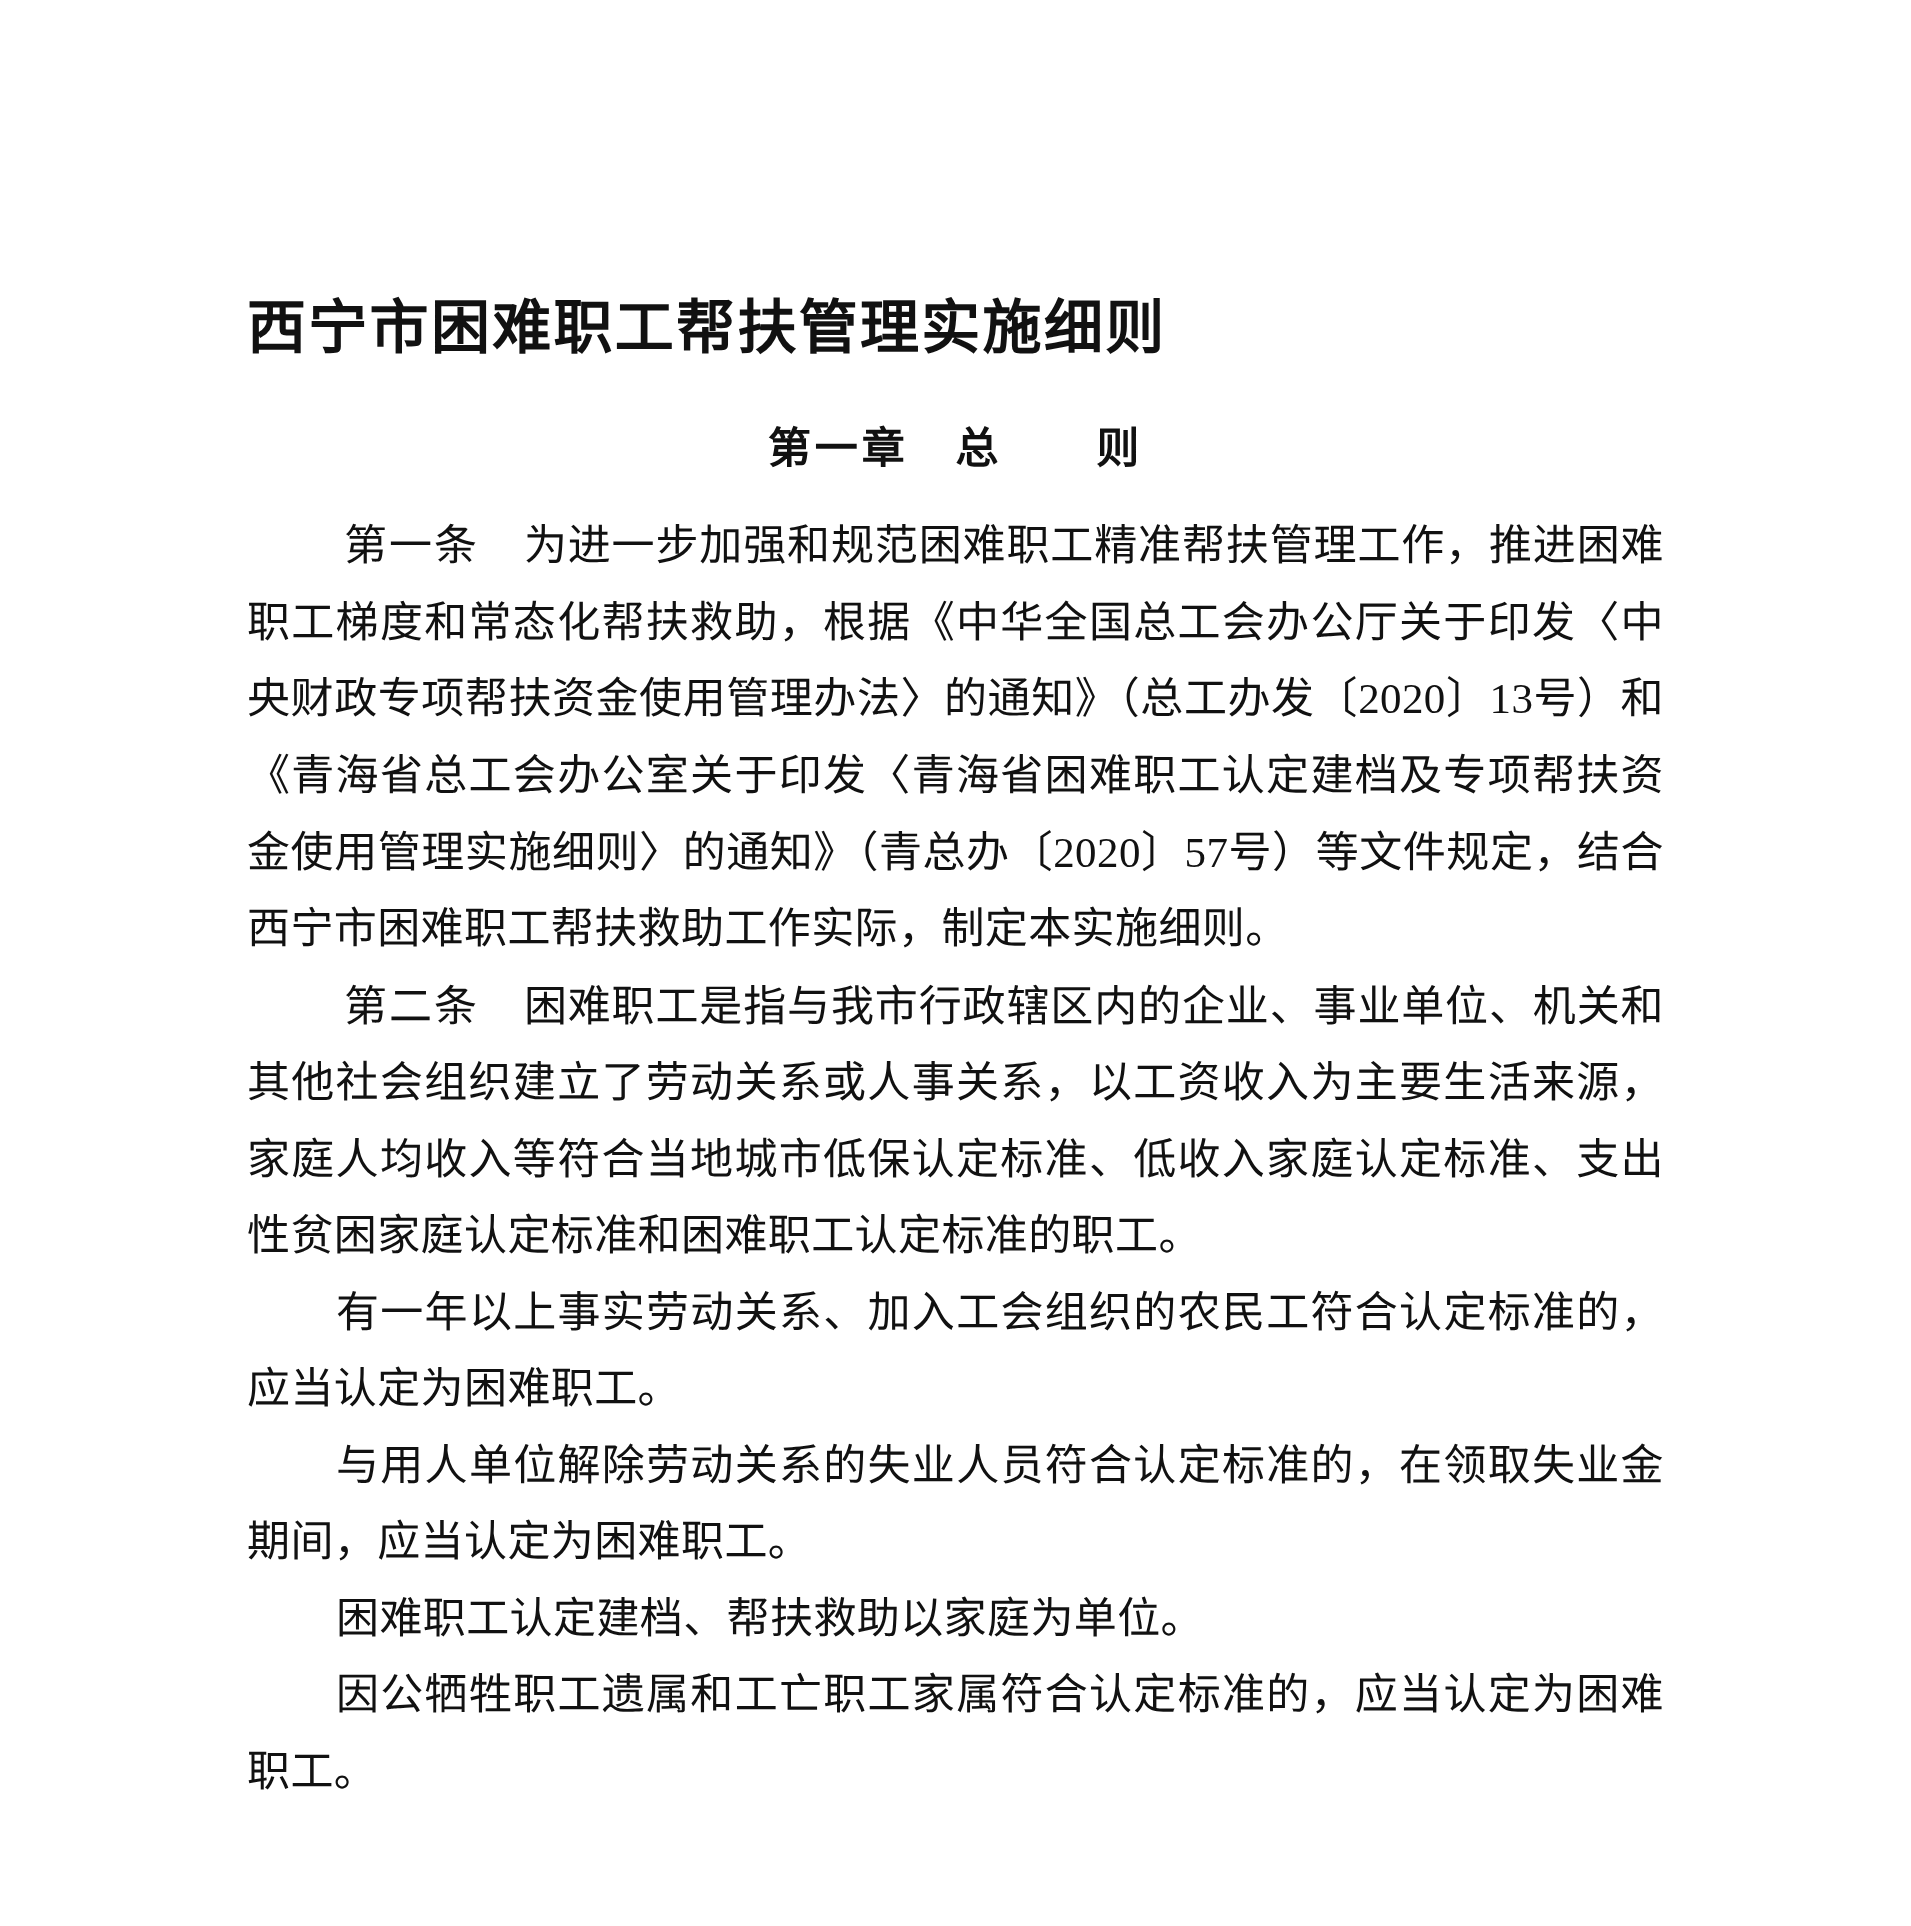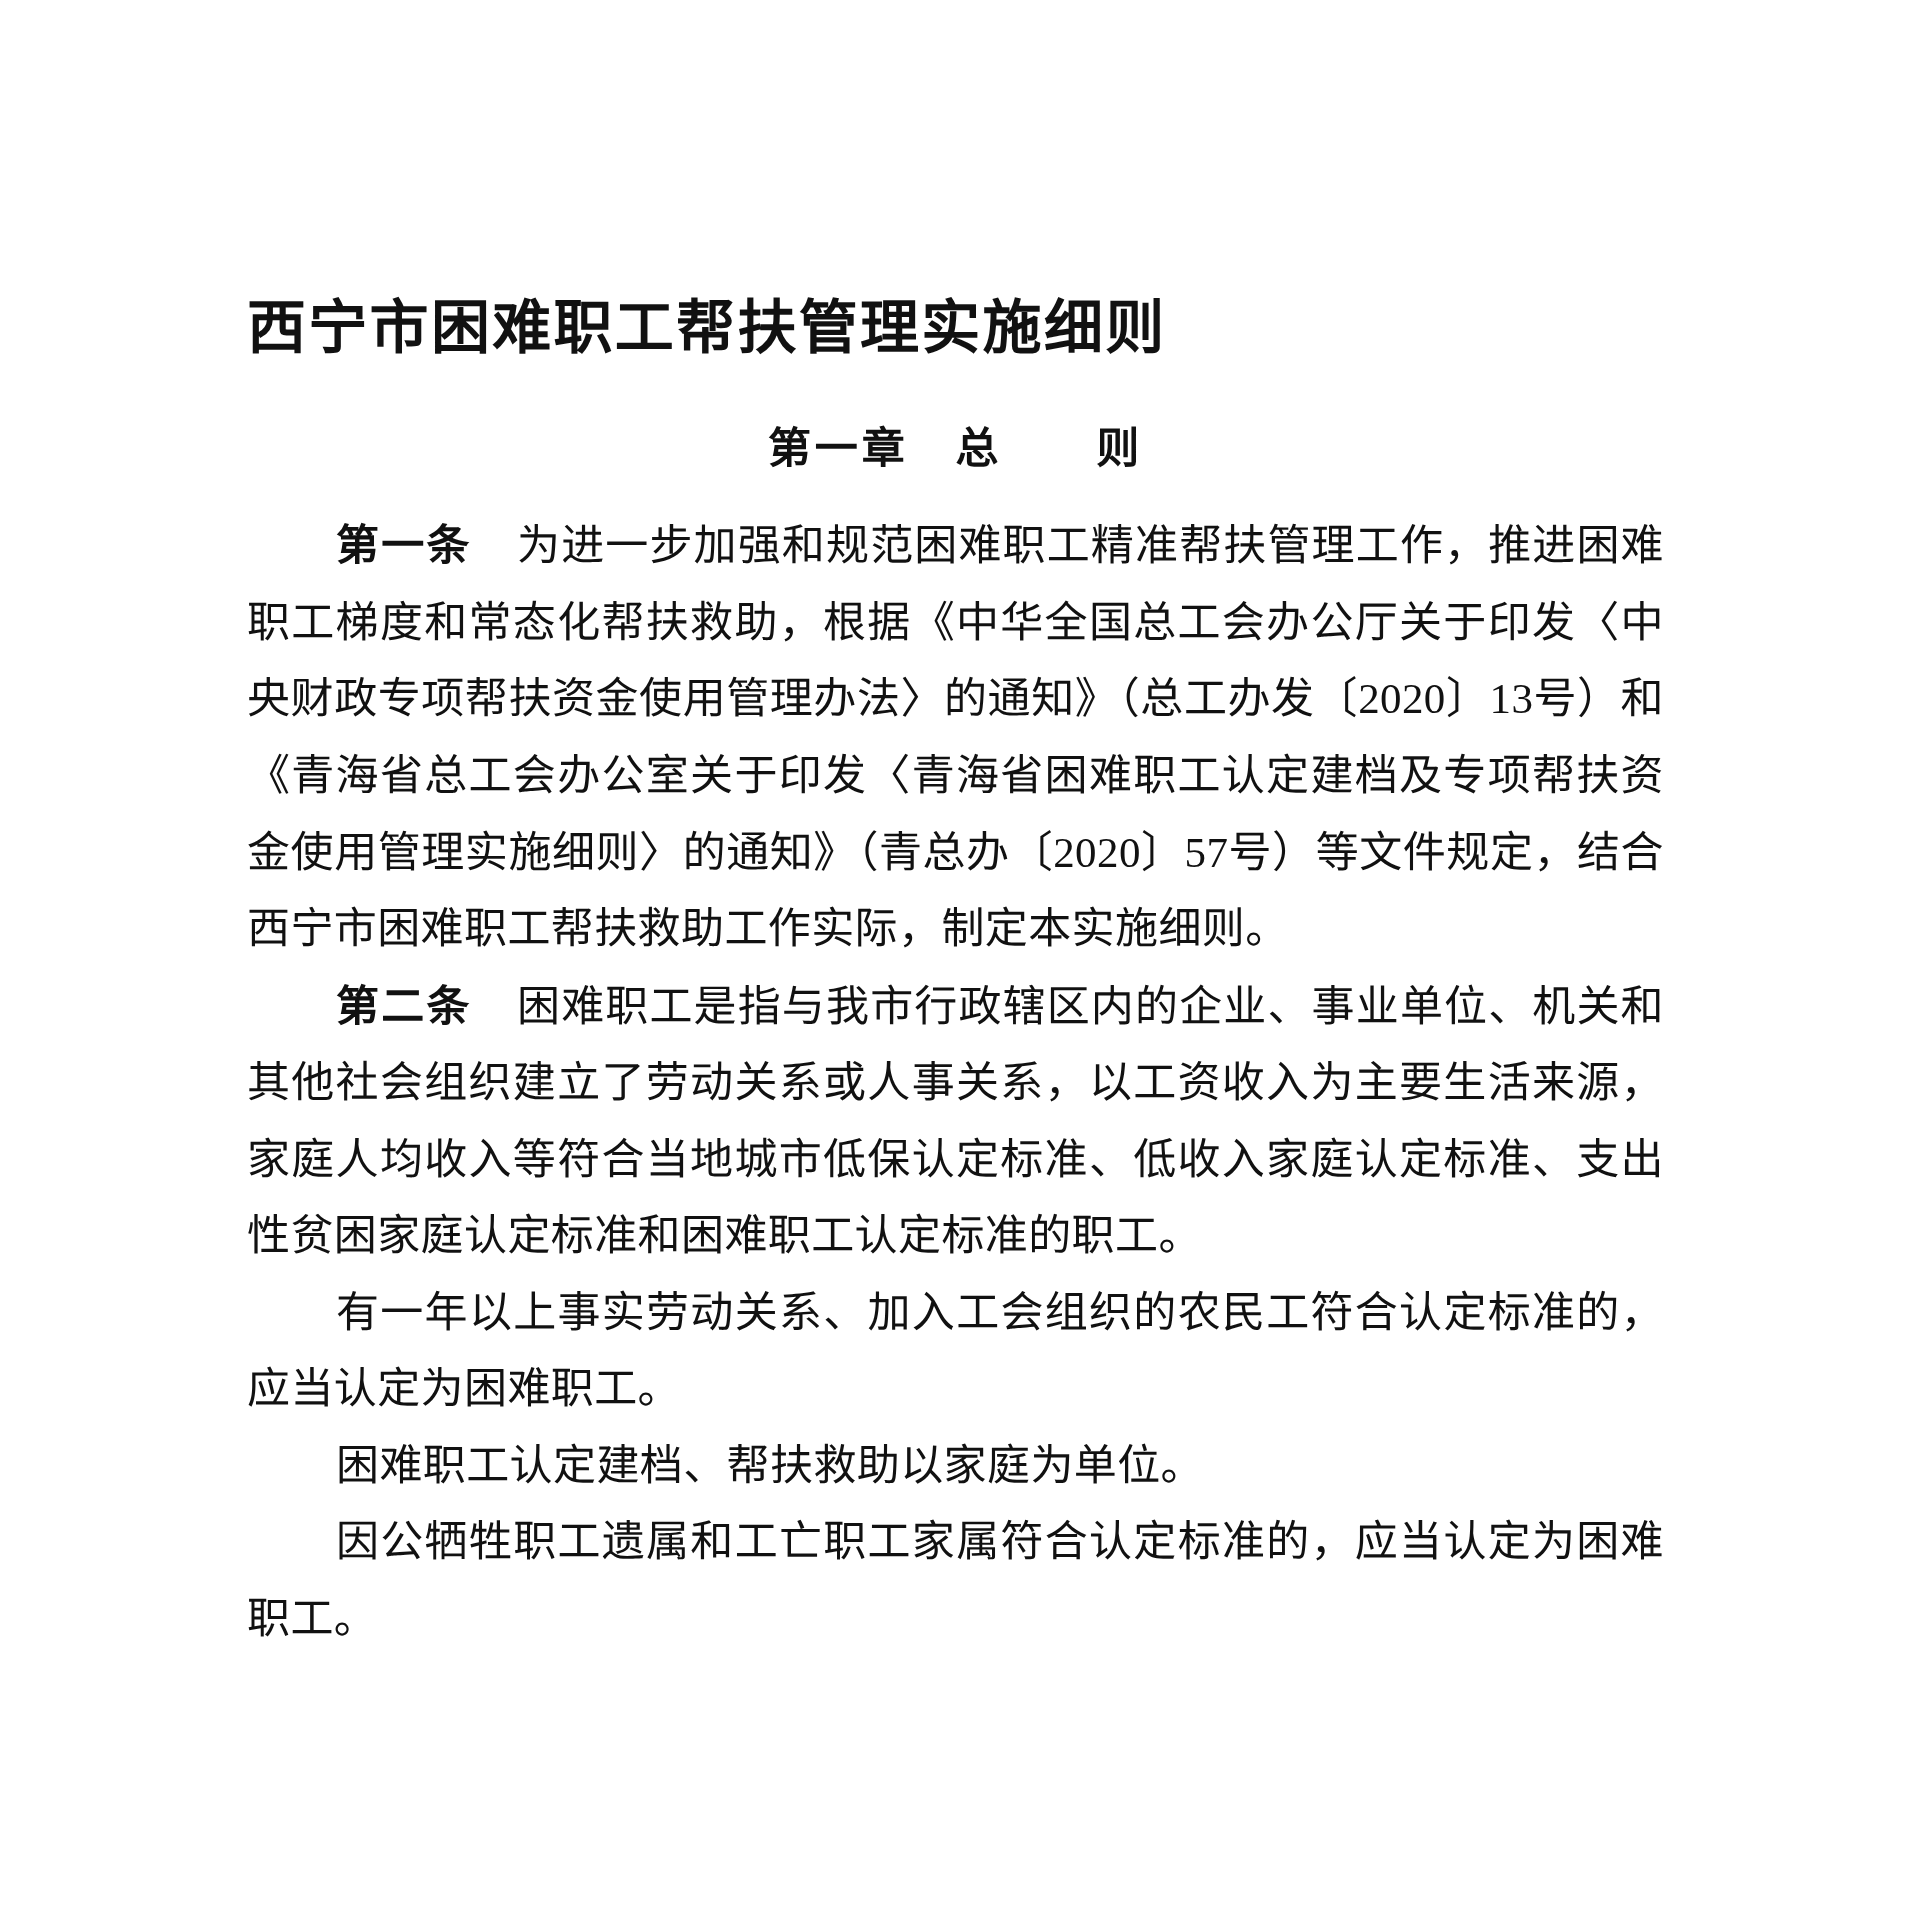--- a/index.html
+++ b/index.html
@@ -44,41 +44,43 @@
     font-size: 43px;
     line-height: 1.78;
     text-align: justify;
     text-justify: inter-ideograph;
     text-indent: 89px;
     margin: 0;
     letter-spacing: 0.4px;
   }
   .para .lead {
     font-family: "DejaVu Serif", "Liberation Serif", serif;
-    font-weight: bold;
+    font-weight: normal;
     letter-spacing: 1.5px;
+    margin-left: 8px;
   }
   .para .lead::after {
     content: "\3000";
   }
 </style>
 </head>
 <body>
 
 <div class="page">
 
   <h1 class="doc-title">西宁市困难职工帮扶管理实施细则</h1>
 
   <h2 class="chapter-heading">第一章　总　　则</h2>
 
   <p class="para"><span class="lead">第一条</span><span>为进一步加强和规范困难职工精准帮扶管理工作，推进困难职工梯度和常态化帮扶救助，根据《中华全国总工会办公厅关于印发〈中央财政专项帮扶资金使用管理办法〉的通知》（总工办发〔2020〕13号）和《青海省总工会办公室关于印发〈青海省困难职工认定建档及专项帮扶资金使用管理实施细则〉的通知》（青总办〔2020〕57号）等文件规定，结合西宁市困难职工帮扶救助工作实际，制定本实施细则。</span></p>
 
   <p class="para"><span class="lead">第二条</span><span>困难职工是指与我市行政辖区内的企业、事业单位、机关和其他社会组织建立了劳动关系或人事关系，以工资收入为主要生活来源，家庭人均收入等符合当地城市低保认定标准、低收入家庭认定标准、支出性贫困家庭认定标准和困难职工认定标准的职工。</span></p>
 
   <p class="para"><span>有一年以上事实劳动关系、加入工会组织的农民工符合认定标准的，应当认定为困难职工。</span></p>
 
+  <p class="para"><span>与用人单位解除劳动关系的失业人员符合认定标准的，在领取失业金期间，应当认定为困难职工。</span></p>
 
   <p class="para"><span>困难职工认定建档、帮扶救助以家庭为单位。</span></p>
 
   <p class="para"><span>因公牺牲职工遗属和工亡职工家属符合认定标准的，应当认定为困难职工。</span></p>
 
 </div>
 
 
 </body></html>

